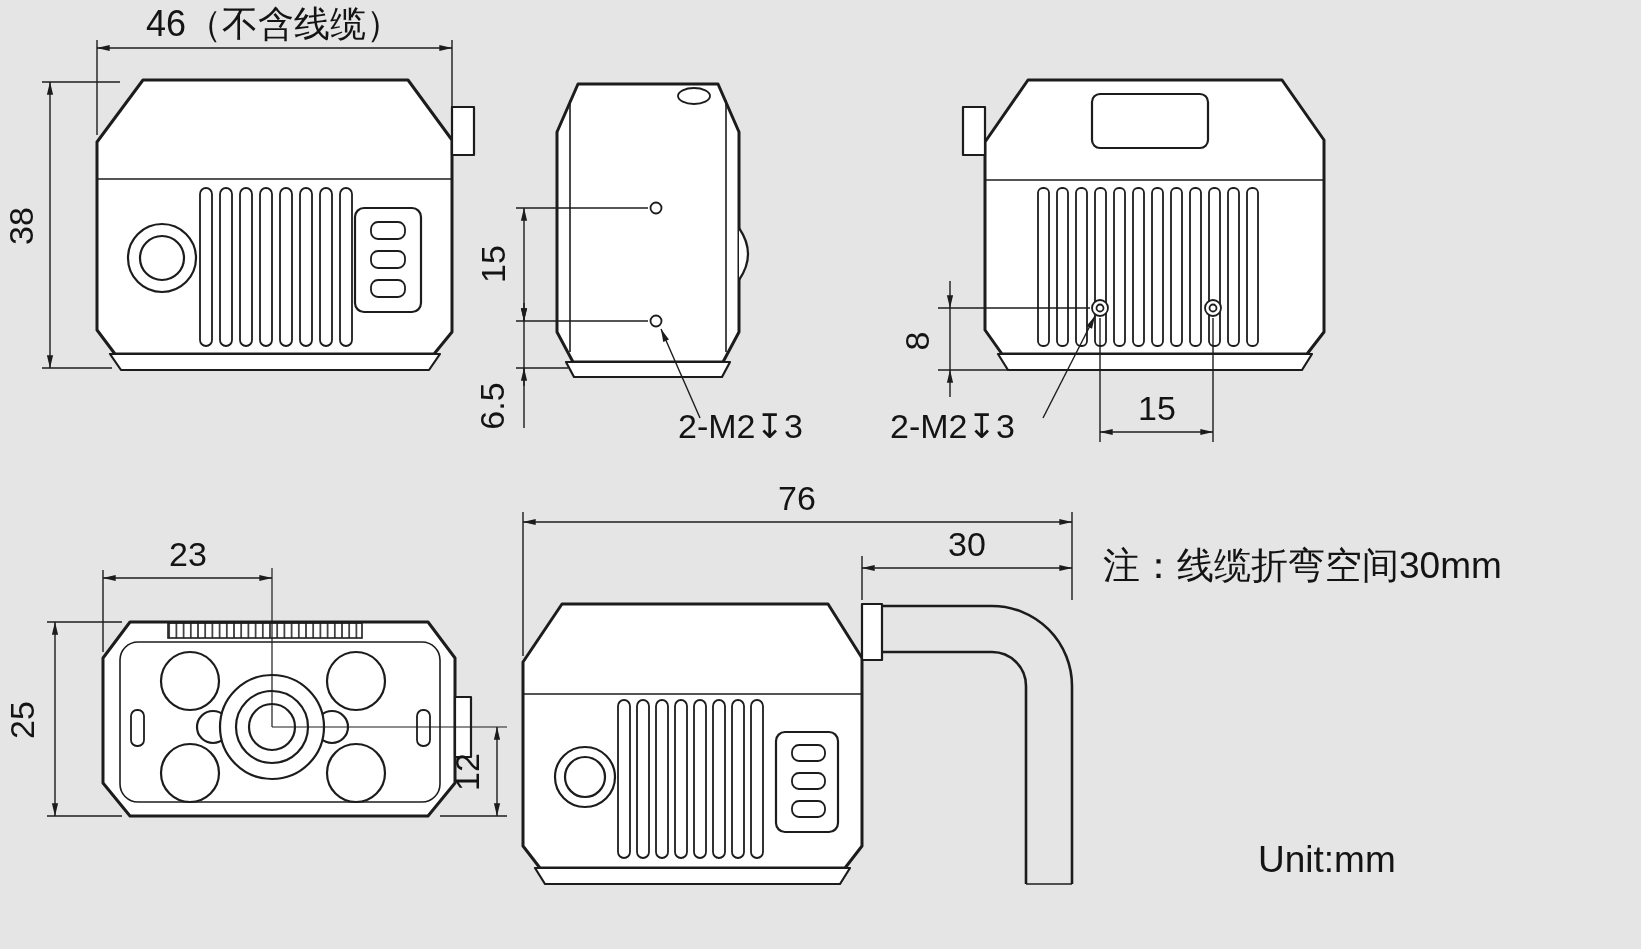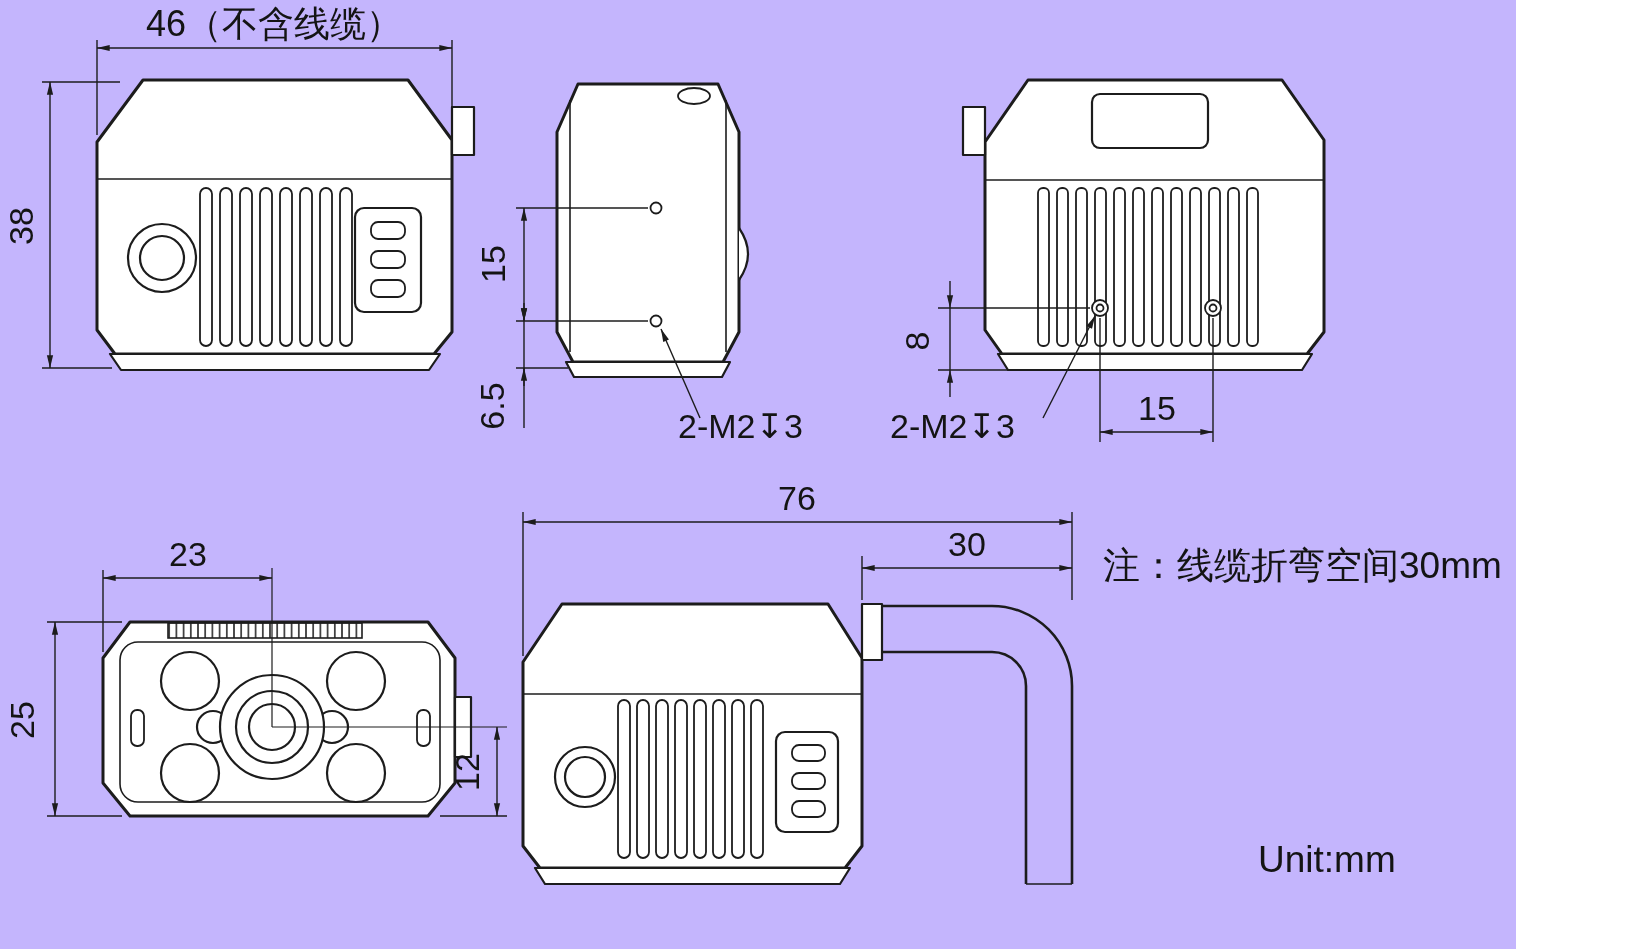--- a/index.html
+++ b/index.html
@@ -1,16 +1,16 @@
 <!DOCTYPE html>
 <html><head>
 <meta charset="utf-8">
 <style>
   html,body { margin:0; padding:0; background:#ffffff; }
-  .page { position:relative; width:1516px; height:949px; background:#c4b5fd; overflow:hidden; }
+  .page { position:relative; width:1641px; height:949px; background:#e5e5e5; overflow:hidden; }
   svg { display:block; }
 
   .outline { fill:#ffffff; stroke:#1c1c1c; stroke-width:3; stroke-linejoin:round; }
   .detail  { fill:#ffffff; stroke:#1c1c1c; stroke-width:2.2; stroke-linejoin:round; }
   .thin    { fill:none;    stroke:#1c1c1c; stroke-width:1.6; }
   .thinw   { fill:#ffffff; stroke:#1c1c1c; stroke-width:1.8; }
   .cable   { fill:none;    stroke:#1c1c1c; stroke-width:2.6; stroke-linejoin:round; }
   .dim     { fill:none;    stroke:#1c1c1c; stroke-width:1.4; }
   .cl      { fill:none;    stroke:#1c1c1c; stroke-width:1.2; }
 

